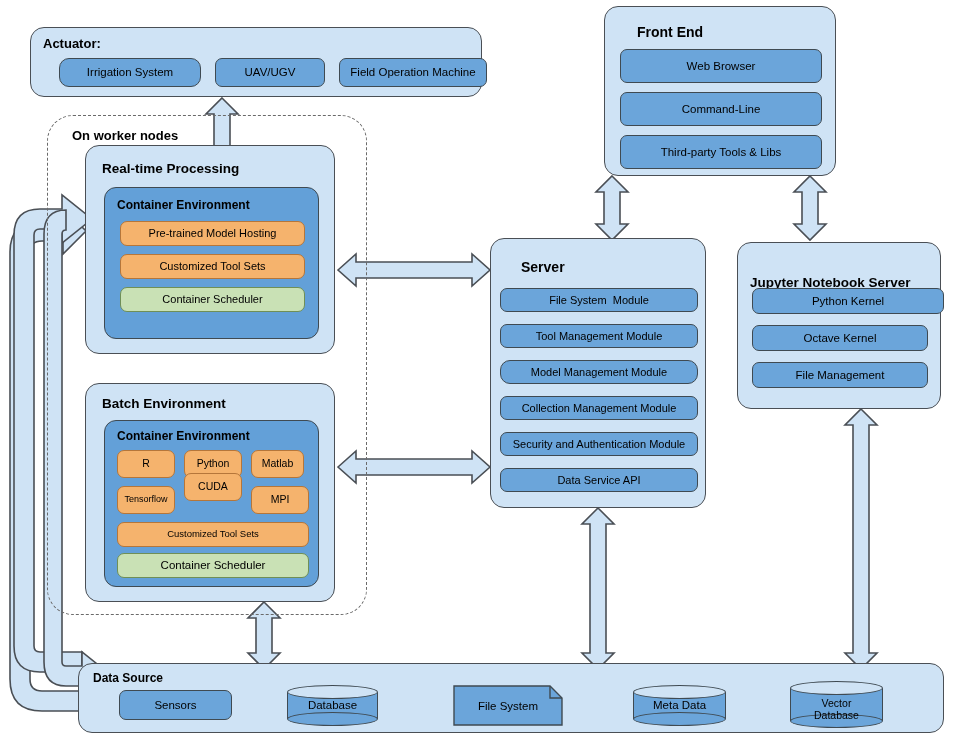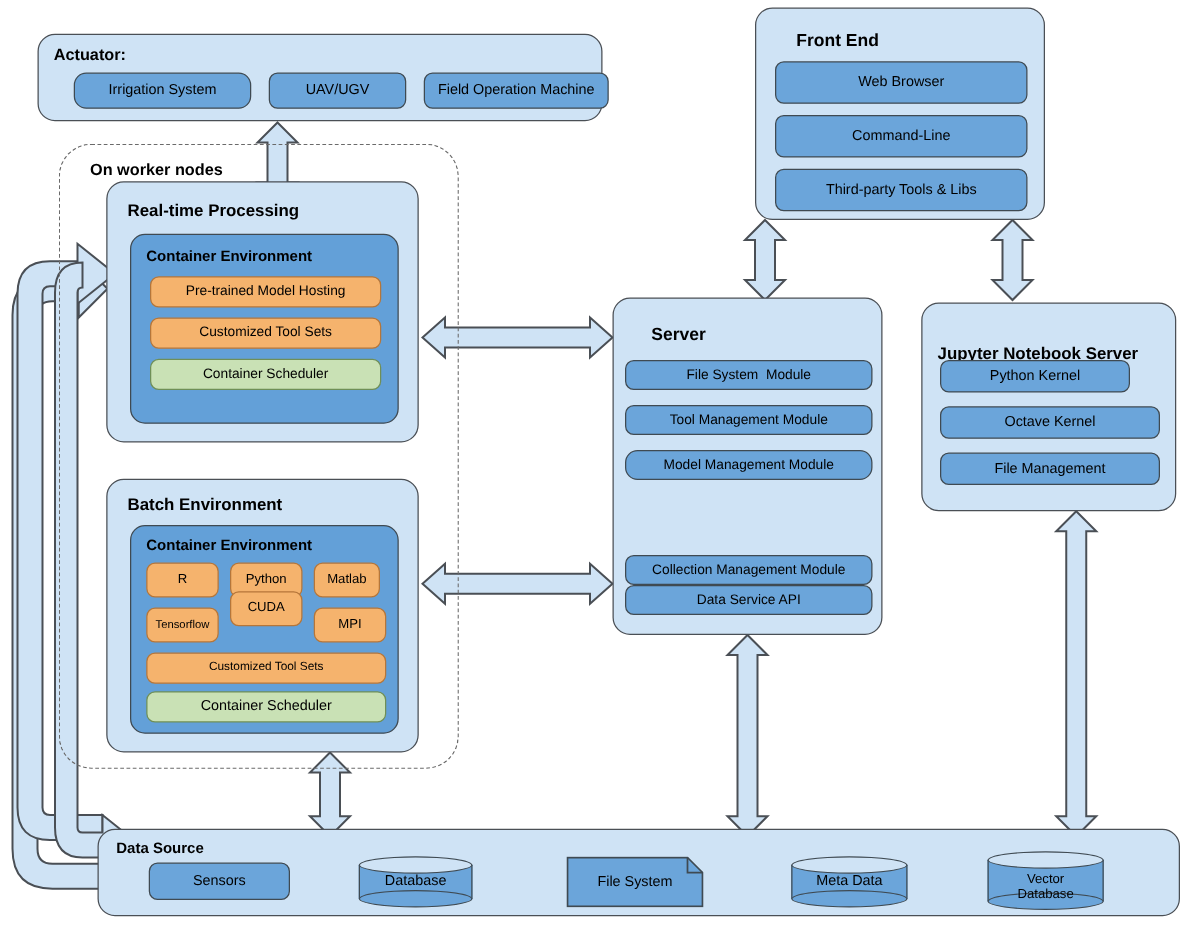--- a/index.html
+++ b/index.html
@@ -283,27 +283,28 @@
     <div class="box blue" style="left:15px; top:42px; width:202px; height:34px; font-size:11.5px;">Web Browser</div>
     <div class="box blue" style="left:15px; top:85px; width:202px; height:34px; font-size:11.5px;">Command-Line</div>
     <div class="box blue" style="left:15px; top:128px; width:202px; height:34px; font-size:11.5px;">Third-party Tools &amp; Libs</div>
   </div>
 
   <div class="node grp" style="left:490px; top:238px; width:216px; height:270px;">
     <div class="grp-title" style="left:30px; top:20px; font-size:14px;">Server</div>
     <div class="box blue" style="left:9px; top:49px; width:198px; height:24px; font-size:11px;">File System  Module</div>
     <div class="box blue" style="left:9px; top:85px; width:198px; height:24px; font-size:11px;">Tool Management Module</div>
     <div class="box blue" style="left:9px; top:121px; width:198px; height:24px; font-size:11px;border-radius:10px;">Model Management Module</div>
-    <div class="box blue" style="left:9px; top:157px; width:198px; height:24px; font-size:11px;margin-top:48px;">Collection Management Module</div>
+    <div class="box blue" style="left:9px; top:157px; width:198px; height:24px; font-size:11px;">Collection Management Module</div>
+    <div class="box blue" style="left:9px; top:193px; width:198px; height:24px; font-size:11px;">Security and Authentication Module</div>
     <div class="box blue" style="left:9px; top:229px; width:198px; height:24px; font-size:11px;">Data Service API</div>
   </div>
 
   <div class="node grp" style="left:737px; top:242px; width:204px; height:167px;">
     <div class="grp-title" style="left:12px; top:16px; font-size:13.5px;margin-top:16px;">Jupyter Notebook Server</div>
-    <div class="box blue" style="left:14px; top:45px; width:152px; height:26px; font-size:11.5px;">Python Kernel</div>
+    <div class="box blue" style="left:14px; top:45px; width:192px; height:26px; font-size:11.5px;">Python Kernel</div>
     <div class="box blue" style="left:14px; top:82px; width:176px; height:26px; font-size:11.5px;">Octave Kernel</div>
     <div class="box blue" style="left:14px; top:119px; width:176px; height:26px; font-size:11.5px;">File Management</div>
   </div>
 
   <div class="node grp" style="left:78px; top:663px; width:866px; height:70px;">
     <div class="grp-title" style="left:14px; top:7px; font-size:12px;">Data Source</div>
 
     <div class="box blue" style="left:40px; top:26px; width:113px; height:30px; font-size:11.5px;">Sensors</div>
 
     <div class="cyl" style="left:208px; top:21px; width:91px; height:41px;">

